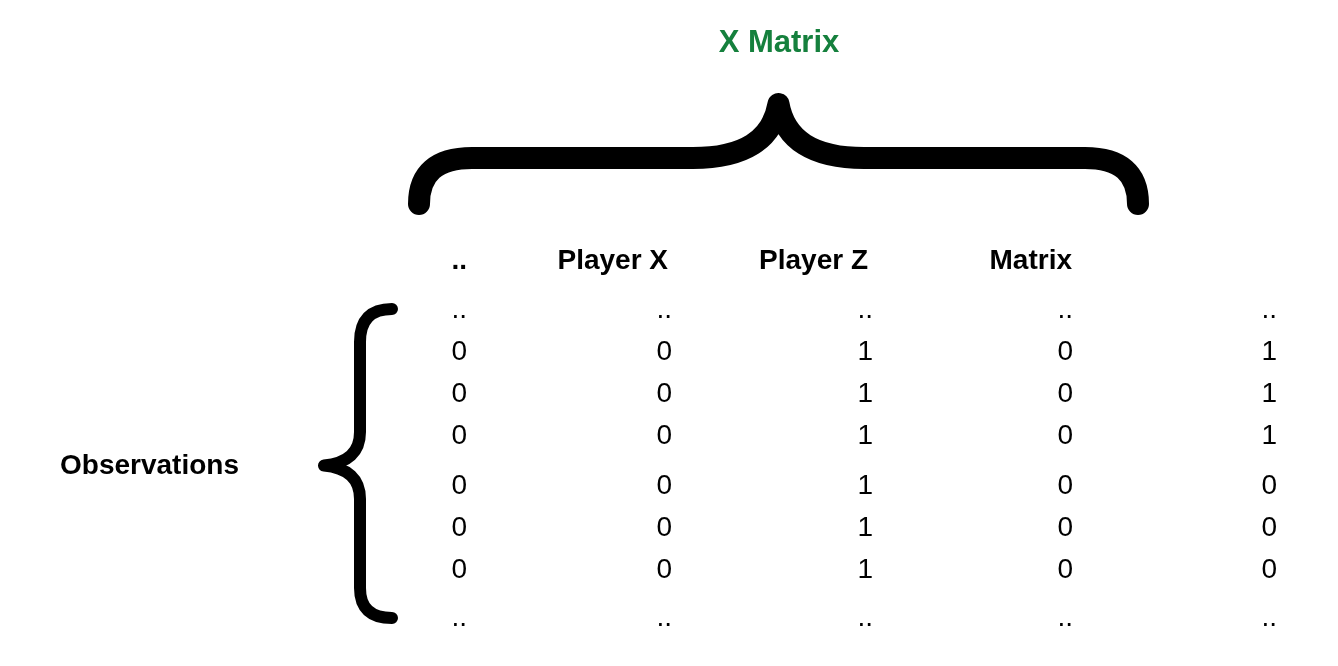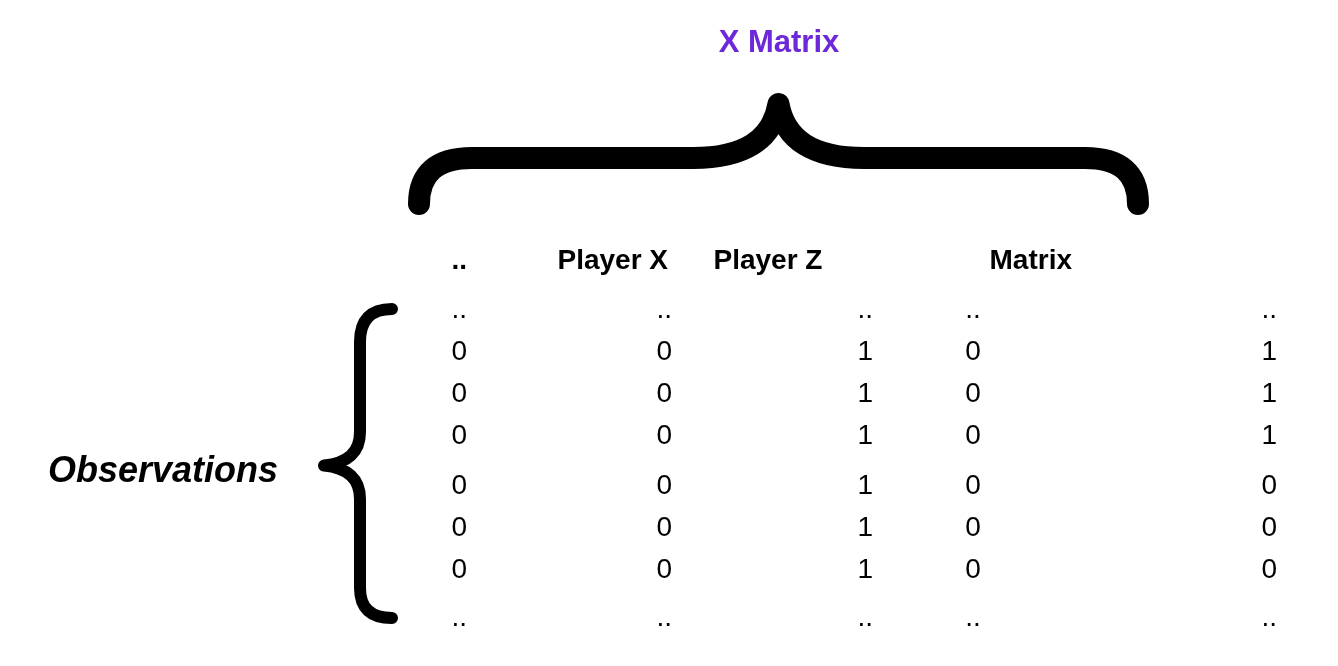--- a/index.html
+++ b/index.html
@@ -16,21 +16,21 @@
     overflow: hidden;
   }
   .diagram-title {
     position: absolute;
     left: 579px;
     top: 24px;
     width: 400px;
     text-align: center;
     font-size: 31px;
     font-weight: 700;
-    color: #6d28d9;
+    color: #15803d;
   }
   .top-brace-svg {
     position: absolute;
     left: 400px;
     top: 80px;
     width: 760px;
     height: 160px;
   }
   .left-brace-svg {
     position: absolute;
@@ -40,27 +40,26 @@
     height: 340px;
   }
   .brace-path {
     fill: none;
     stroke: #000000;
     stroke-linecap: round;
     stroke-linejoin: round;
   }
   .observations-label {
     position: absolute;
-    left: 48px;
+    left: 60px;
     top: 449px;
     width: 220px;
-    font-size: 36px;
+    font-size: 28px;
     font-weight: 700;
     white-space: nowrap;
-    font-style: italic;
   }
   .matrix-table {
     position: absolute;
     left: 410px;
     top: 240px;
     width: 867px;
   }
   .trow {
     display: flex;
     height: 42px;
@@ -72,21 +71,21 @@
   .cell {
     text-align: right;
     font-size: 28px;
     line-height: 1;
     white-space: nowrap;
   }
   .header-row .cell { font-weight: 700; }
   .c0 { width: 57px; }
   .c1 { width: 205px; }
   .c2 { width: 201px; }
-  .c3 { width: 200px; text-align: center; }
+  .c3 { width: 200px; }
   .c4 { width: 204px; }
 </style>
 </head>
 <body>
 
 <div class="canvas">
 
   <div class="diagram-title">X Matrix</div>
 
   <svg class="top-brace-svg" viewBox="400 80 760 160" aria-hidden="true">

